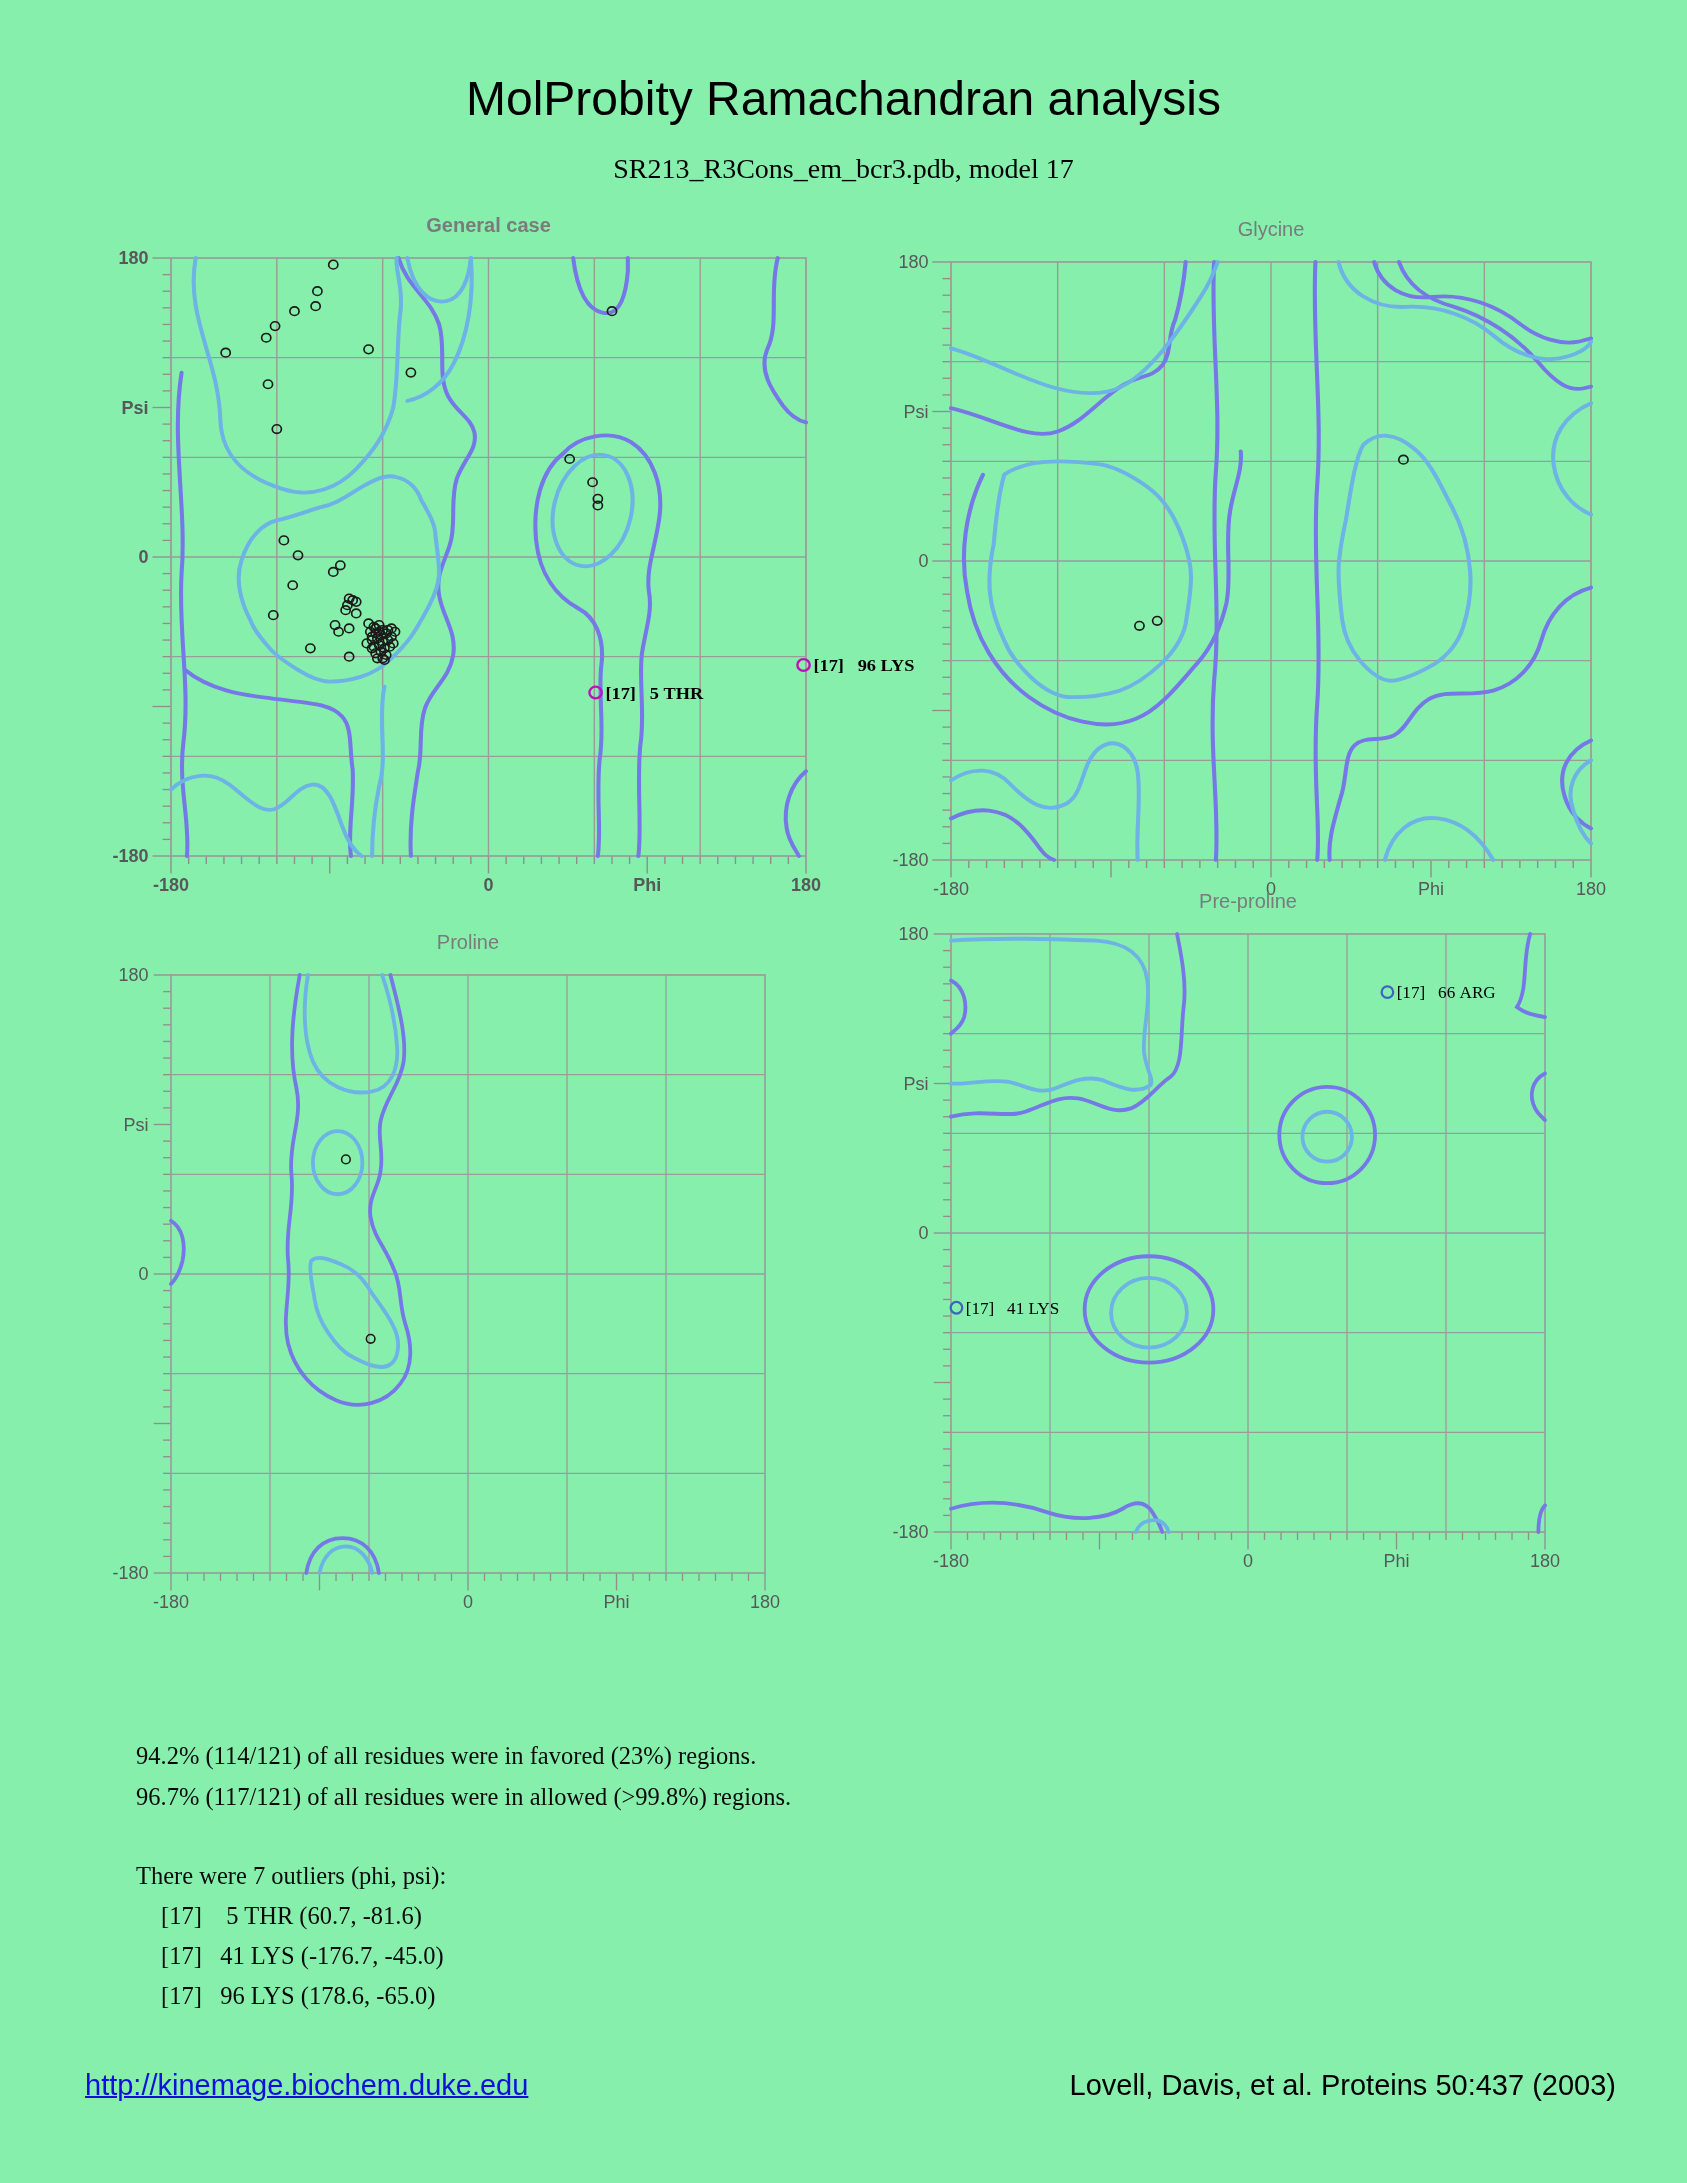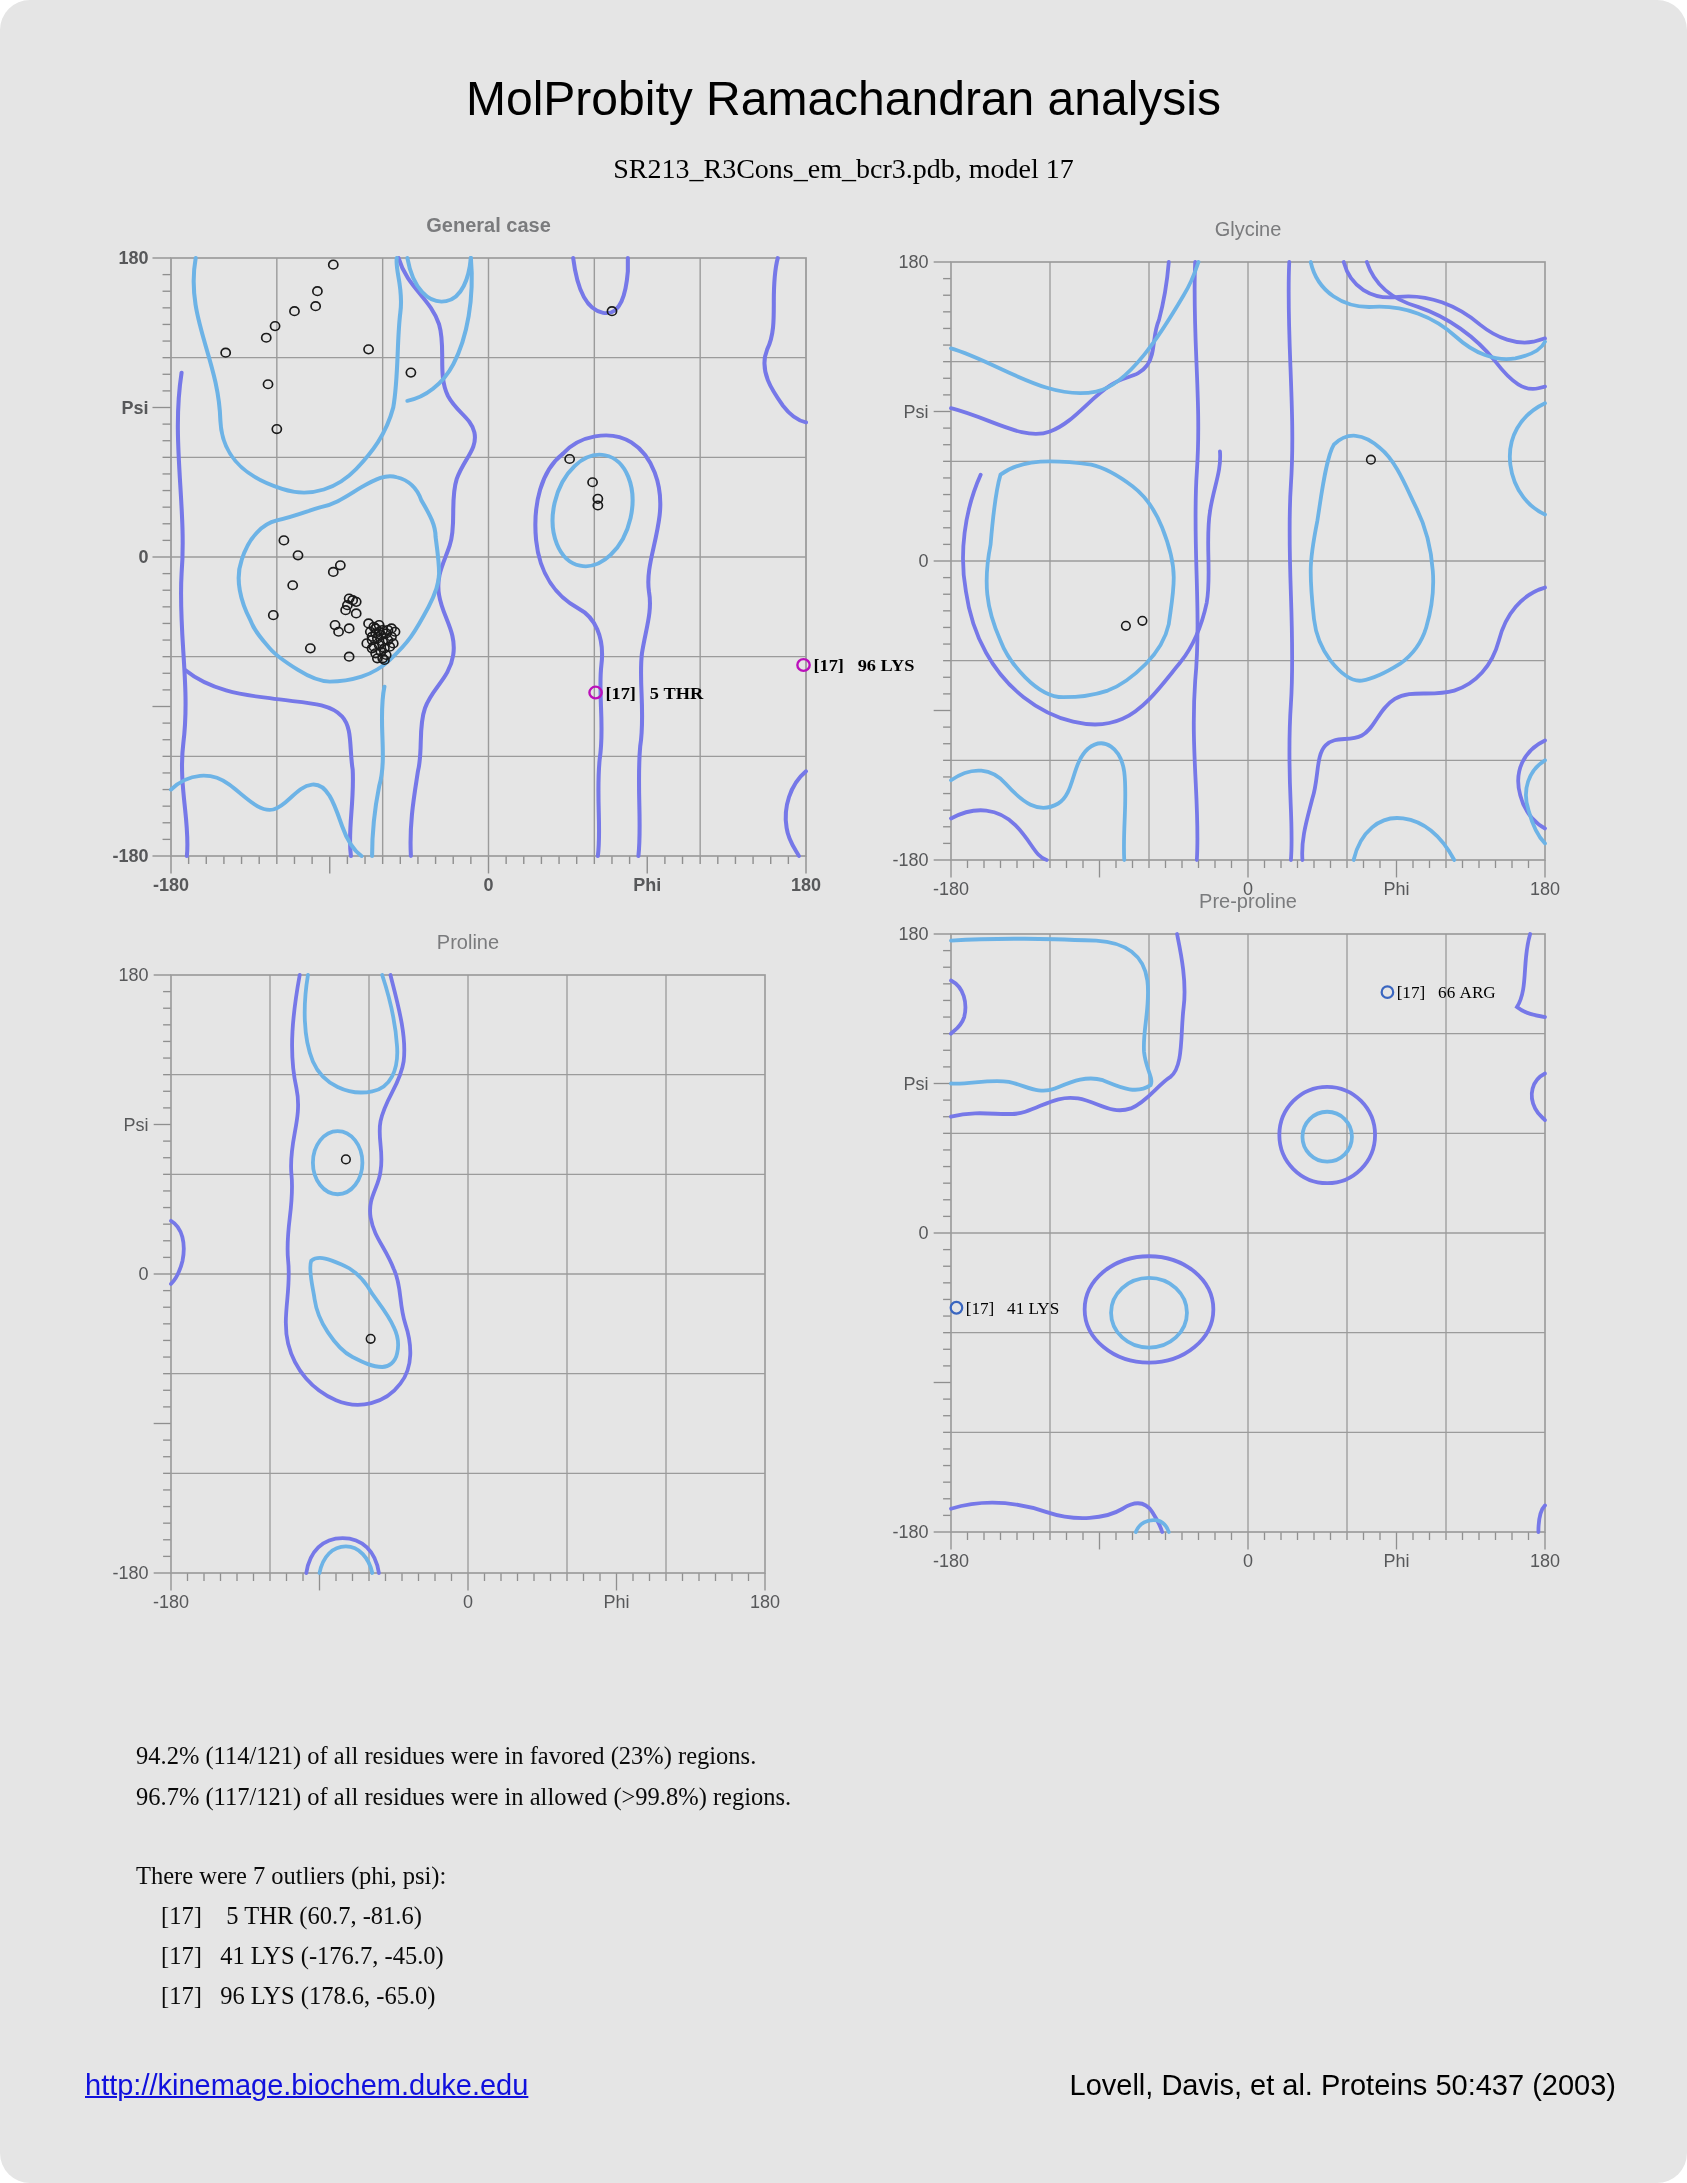--- a/index.html
+++ b/index.html
@@ -1,16 +1,16 @@
 <!DOCTYPE html>
 <html style="font-size:10.6px"><head>
 <meta charset="utf-8">
 <style>
   html,body{margin:0;padding:0;background:#ffffff;}
-  .page{position:relative;width:1687px;height:2183px;background:#e5e5e5;font-family:"Liberation Sans",sans-serif;overflow:hidden;border-radius:30px;}
+  .page{position:relative;width:1687px;height:2183px;background:#86efac;font-family:"Liberation Sans",sans-serif;overflow:hidden;}
   .main-title{position:absolute;top:71px;left:0;width:100%;text-align:center;font-size:48px;color:#000;font-family:"Liberation Sans",sans-serif;}
   .subtitle{position:absolute;top:153px;left:0;width:100%;text-align:center;font-size:28px;color:#000;font-family:"Liberation Serif",serif;}
   .plot-title{position:absolute;width:100%;text-align:center;top:-44px;font-size:20px;color:#7a7b7d;}
   .plot-canvas{position:absolute;left:0;top:0;width:100%;height:100%;}
   .plot-canvas svg{overflow:visible;display:block;}
   .plot{position:absolute;}
   .grid{stroke:#9b9b9b;stroke-width:0.8;fill:none;}
   .border{stroke:#9b9b9b;stroke-width:1.0;fill:none;}
   .tick{stroke:#8f8f8f;stroke-width:0.8;fill:none;}
   .allowed{fill:none;stroke-width:2.3;stroke-linecap:round;}
@@ -213,21 +213,21 @@
         <div class="ylab" style="top: 25%;">Psi</div>
         <div class="ylab" style="top: 50%;">0</div>
         <div class="ylab" style="top: 100%;">-180</div>
         <div class="xlab" style="left: 0%;">-180</div>
         <div class="xlab" style="left: 50%;">0</div>
         <div class="xlab" style="left: 75%;">Phi</div>
         <div class="xlab" style="left: 100%;">180</div>
       </div>
   </section>
 
-  <section class="plot" style="left:951px;top:262px;width:594px;height:598px;">
+  <section class="plot" style="left:951px;top:262px;width:640px;height:598px;">
     <div class="plot-title">Glycine</div>
     <div class="plot-canvas">
         <svg viewBox="0 0 360 360" width="100%" height="100%" preserveAspectRatio="none">
           <line x1="60" y1="0" x2="60" y2="360" class="grid"></line>
           <line x1="0" y1="60" x2="360" y2="60" class="grid"></line>
           <line x1="120" y1="0" x2="120" y2="360" class="grid"></line>
           <line x1="0" y1="120" x2="360" y2="120" class="grid"></line>
           <line x1="180" y1="0" x2="180" y2="360" class="grid"></line>
           <line x1="0" y1="180" x2="360" y2="180" class="grid"></line>
           <line x1="240" y1="0" x2="240" y2="360" class="grid"></line>

